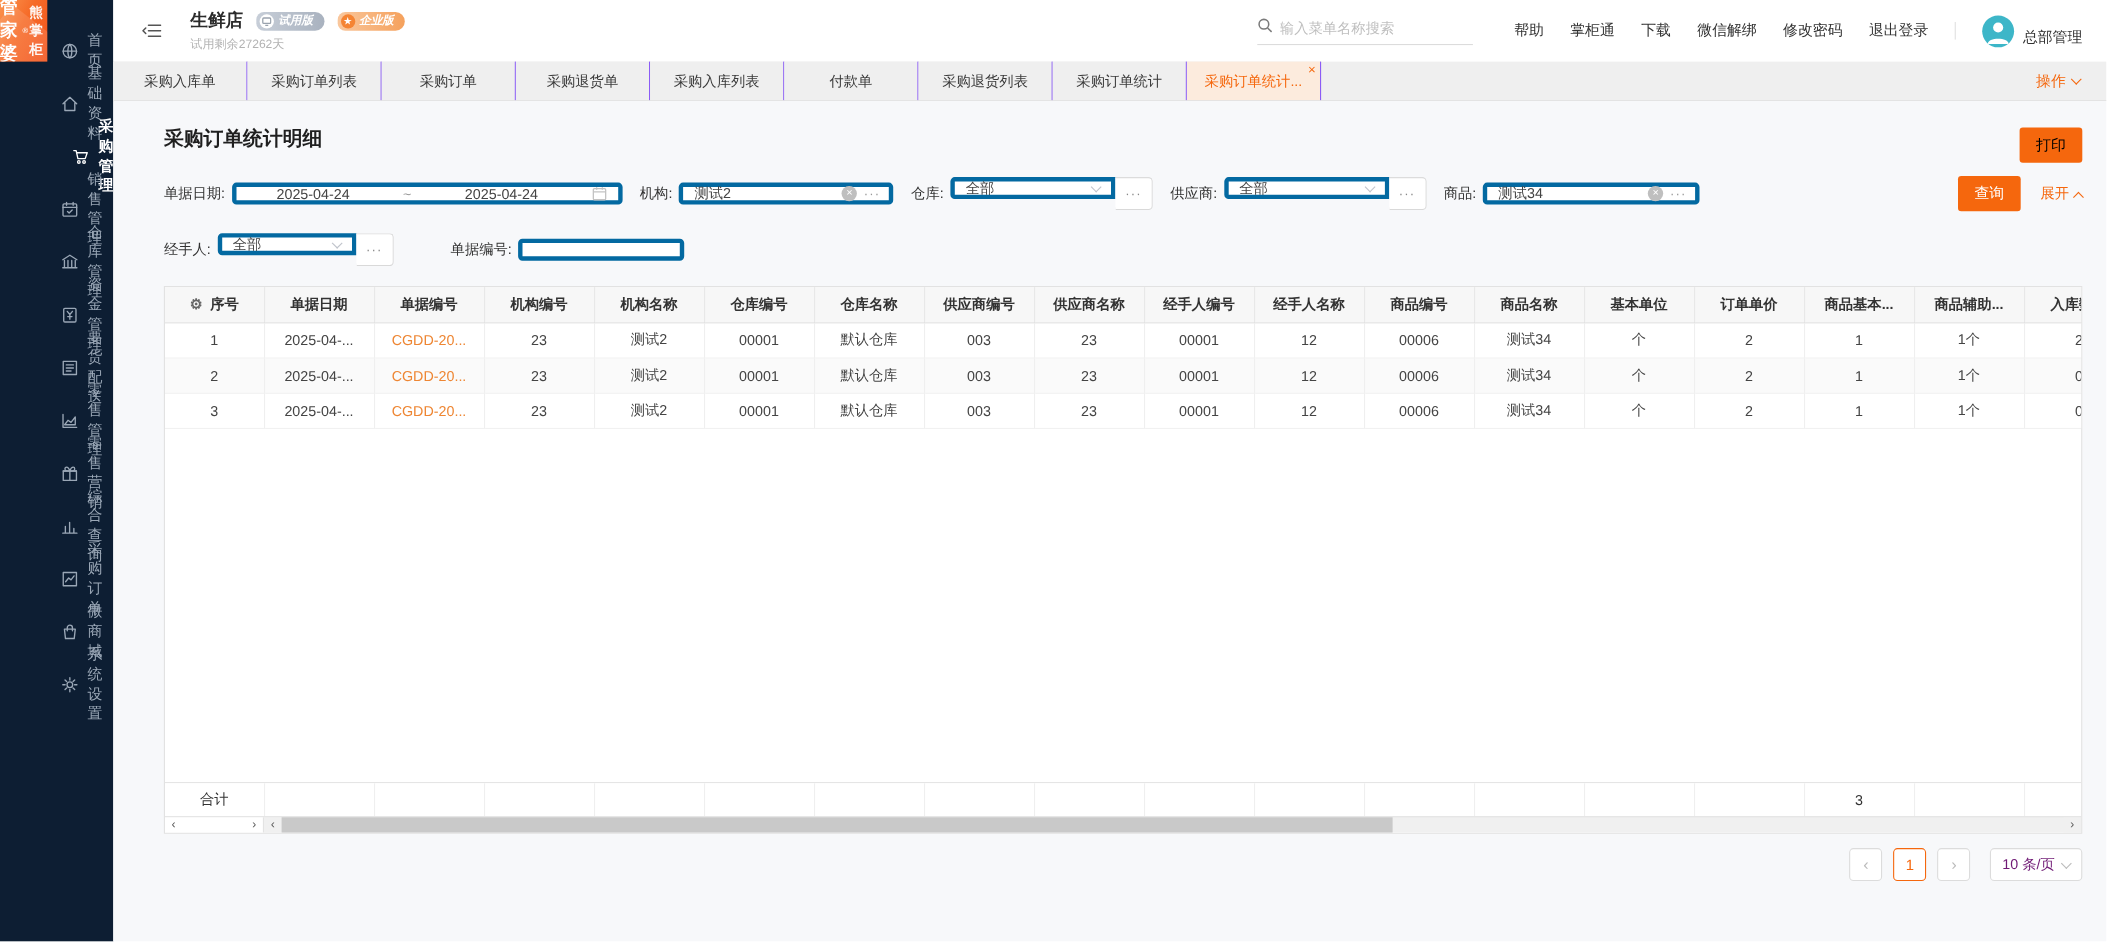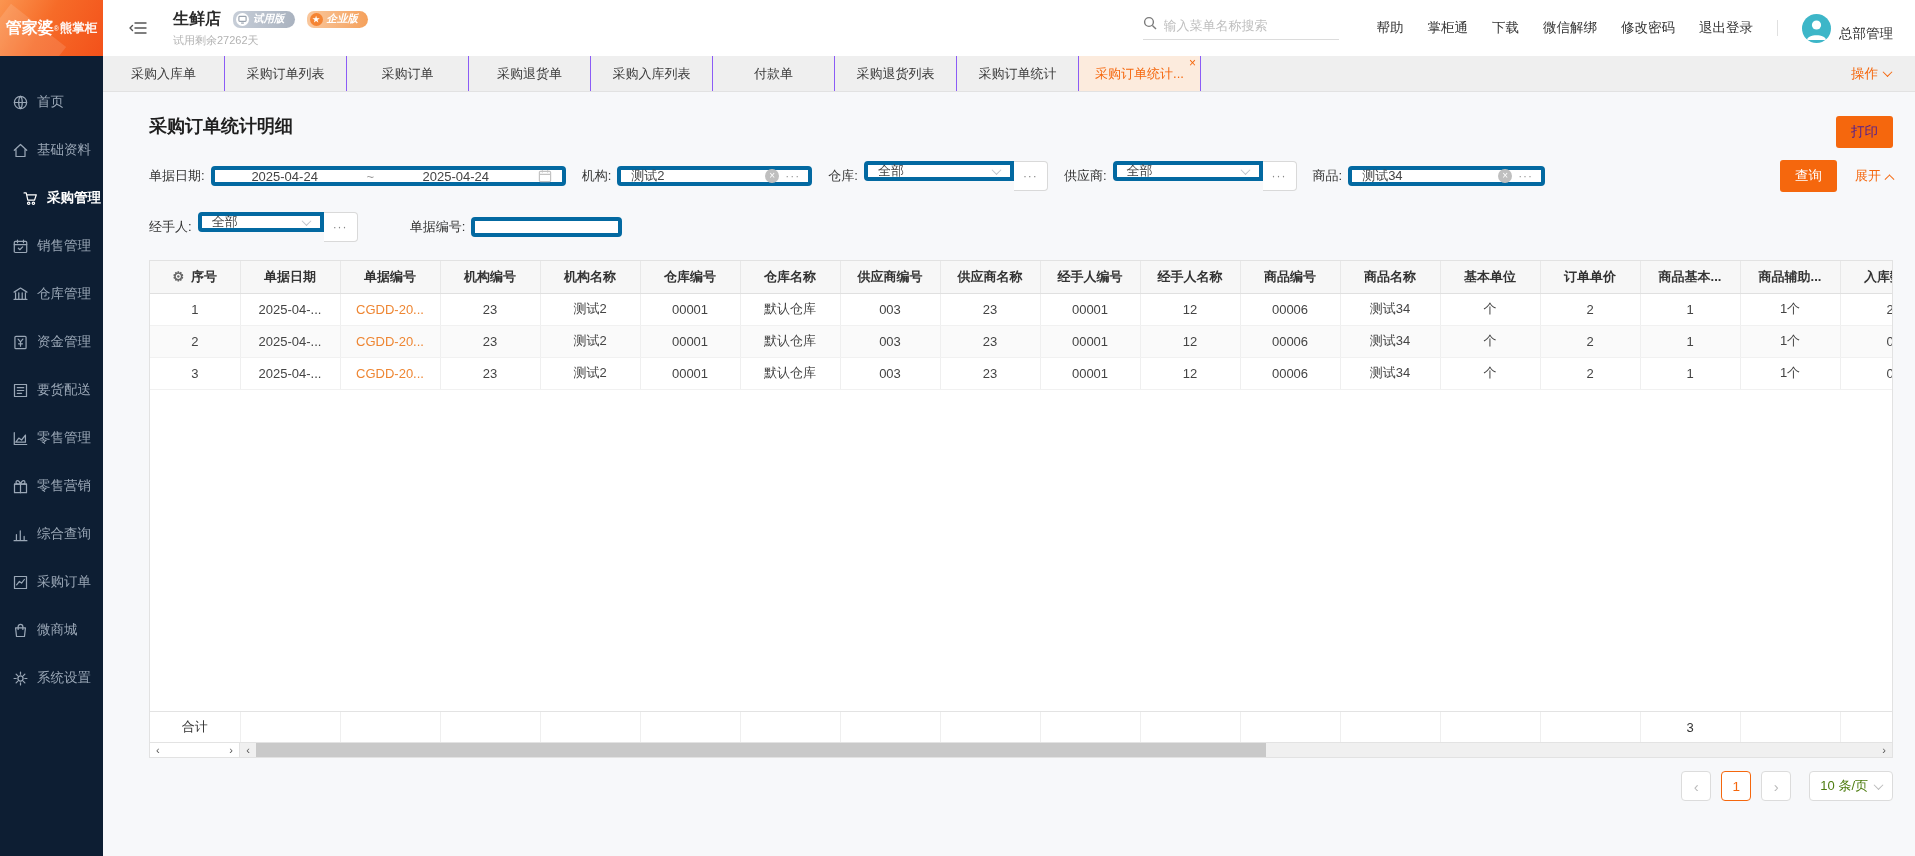--- a/index.html
+++ b/index.html
@@ -1,20 +1,20 @@
 <!DOCTYPE html>
 <html><head>
 <meta charset="utf-8">
 <style>
   * { margin:0; padding:0; box-sizing:border-box; }
   html,body { width:1915px; height:856px; overflow:hidden; font-family:"Liberation Sans", sans-serif; background:#fff; }
   .app { display:flex; width:1915px; height:856px; }
 
   
-  .sidebar { width:103px; flex:0 0 103px; background:#0d1e33; display:flex; flex-direction:column; }
+  .sidebar { width:103px; flex:0 0 103px; background:#0d1e33; display:flex; flex-direction:row; }
   .logo { height:56px; background:linear-gradient(118deg,#fb9550 0%,#f66b28 45%,#f3511a 100%); color:#fff; display:flex; align-items:center; justify-content:center; position:relative; overflow:hidden; }
   .logo::after { content:""; position:absolute; left:-18px; top:18px; width:70px; height:70px; background:rgba(255,255,255,.12); transform:rotate(38deg); }
   .logo-main { font-size:16px; font-weight:bold; letter-spacing:0; }
   .logo sup { font-size:7px; margin:0 1px 0 0; }
   .logo-sub { font-size:12.5px; font-weight:bold; opacity:.95; }
   .menu { padding-top:22px; display:flex; flex-direction:column; }
   .menu-item { height:48px; display:flex; align-items:center; padding-left:13px; gap:9px; color:#9aa7b6; font-size:13.5px; cursor:pointer; }
   .menu-item .mi { width:15px; height:15px; flex:0 0 15px; }
   .menu-item svg { display:block; stroke:currentColor; fill:none; stroke-width:1.15; stroke-linecap:round; stroke-linejoin:round; }
   .menu-item.active { color:#ffffff; font-weight:bold;padding-left:23px; }
@@ -52,21 +52,21 @@
   .tab-close { position:absolute; top:0px; right:4px; font-size:12px; color:#f5670d; line-height:14px; cursor:pointer; }
   .tabbar-action { margin-left:auto; display:flex; align-items:center; gap:6px; color:#f5670d; font-size:13.5px; padding-right:24px; cursor:pointer; }
   .chev { display:inline-block; width:7px; height:7px; border-right:1.4px solid currentColor; border-bottom:1.4px solid currentColor; transform:rotate(45deg) translate(-1px,-1px); }
   .chev.up { transform:rotate(-135deg) translate(-2px,-2px); }
 
   
   .content { flex:1; background:#f7f8fa; padding:16px 22px 0 46px; display:flex; flex-direction:column; min-height:0; }
   .title-row { display:flex; align-items:center; justify-content:space-between; height:36px; }
   .page-title { font-size:18px; font-weight:bold; color:#1f1f1f; }
   .btn { border:none; cursor:pointer; font-family:inherit; }
-  .btn-primary { background:#f5670d; color:#4c1d95; font-size:13.5px; padding:7px 15px; border-radius:3px;margin-top:12px; }
+  .btn-primary { background:#f5670d; color:#000000; font-size:13.5px; padding:7px 15px; border-radius:3px;margin-top:12px; }
 
   .filter-row { display:flex; align-items:center; margin-top:16px; font-size:13px; color:#333; flex:0 0 30px; }
   .f-label { margin:0 6px 0 16px; white-space:nowrap; }
   .f-label:first-child { margin-left:0; }
   .box { height:20px; background:#fff; border:4px solid #0369a1; border-radius:4px; display:flex; align-items:center; font-size:13px; color:#444; }
   .date-box { width:355px; justify-content:space-between; padding:0 10px; }
   .date-val { width:120px; text-align:center; cursor:text; }
   .date-sep { color:#999; }
   .cal-ic svg { stroke:#c3c3c3; fill:none; stroke-width:1.2; display:block; }
   .tag-box { padding:0 8px 0 10px; gap:6px; cursor:pointer; }
@@ -98,21 +98,21 @@
   .hscroll { flex:0 0 15px; border-top:1px solid #e3e3e3; display:flex; align-items:stretch; background:#f0f0f0; }
   .hs-left { width:90px; flex:0 0 90px; background:#fff; border-right:1px solid #e3e3e3; display:flex; align-items:center; justify-content:space-between; padding:0 6px; color:#555; font-size:11px; }
   .hs-arrow { width:16px; flex:0 0 16px; display:flex; align-items:center; justify-content:center; color:#555; font-size:11px; cursor:pointer; background:#f0f0f0; }
   .hs-thumb { width:58%; background:#c9c9c9; cursor:pointer; }
   .hs-track-rest { flex:1; }
 
   
   .pagination { margin-top:13px; display:flex; align-items:center; justify-content:flex-end; gap:10px; }
   .pg-btn { width:30px; height:30px; background:#fff; border:1px solid #dcdcdc; border-radius:4px; display:flex; align-items:center; justify-content:center; font-size:15px; color:#bbb; cursor:pointer; }
   .pg-btn.current { border-color:#f5670d; color:#f5670d; font-size:13.5px; }
-  .pg-size { height:30px; margin-left:8px; background:#fff; border:1px solid #dcdcdc; border-radius:4px; display:flex; align-items:center; gap:7px; padding:0 10px; font-size:13px; color:#4d7c0f; cursor:pointer; }
+  .pg-size { height:30px; margin-left:8px; background:#fff; border:1px solid #dcdcdc; border-radius:4px; display:flex; align-items:center; gap:7px; padding:0 10px; font-size:13px; color:#701a75; cursor:pointer; }
   .pg-size .chev { border-color:#bbb; }
 </style>
 </head>
 <body>
 
 <div class="app">
 
   <aside class="sidebar">
     <div class="logo">
       <span class="logo-main">管家婆</span>

